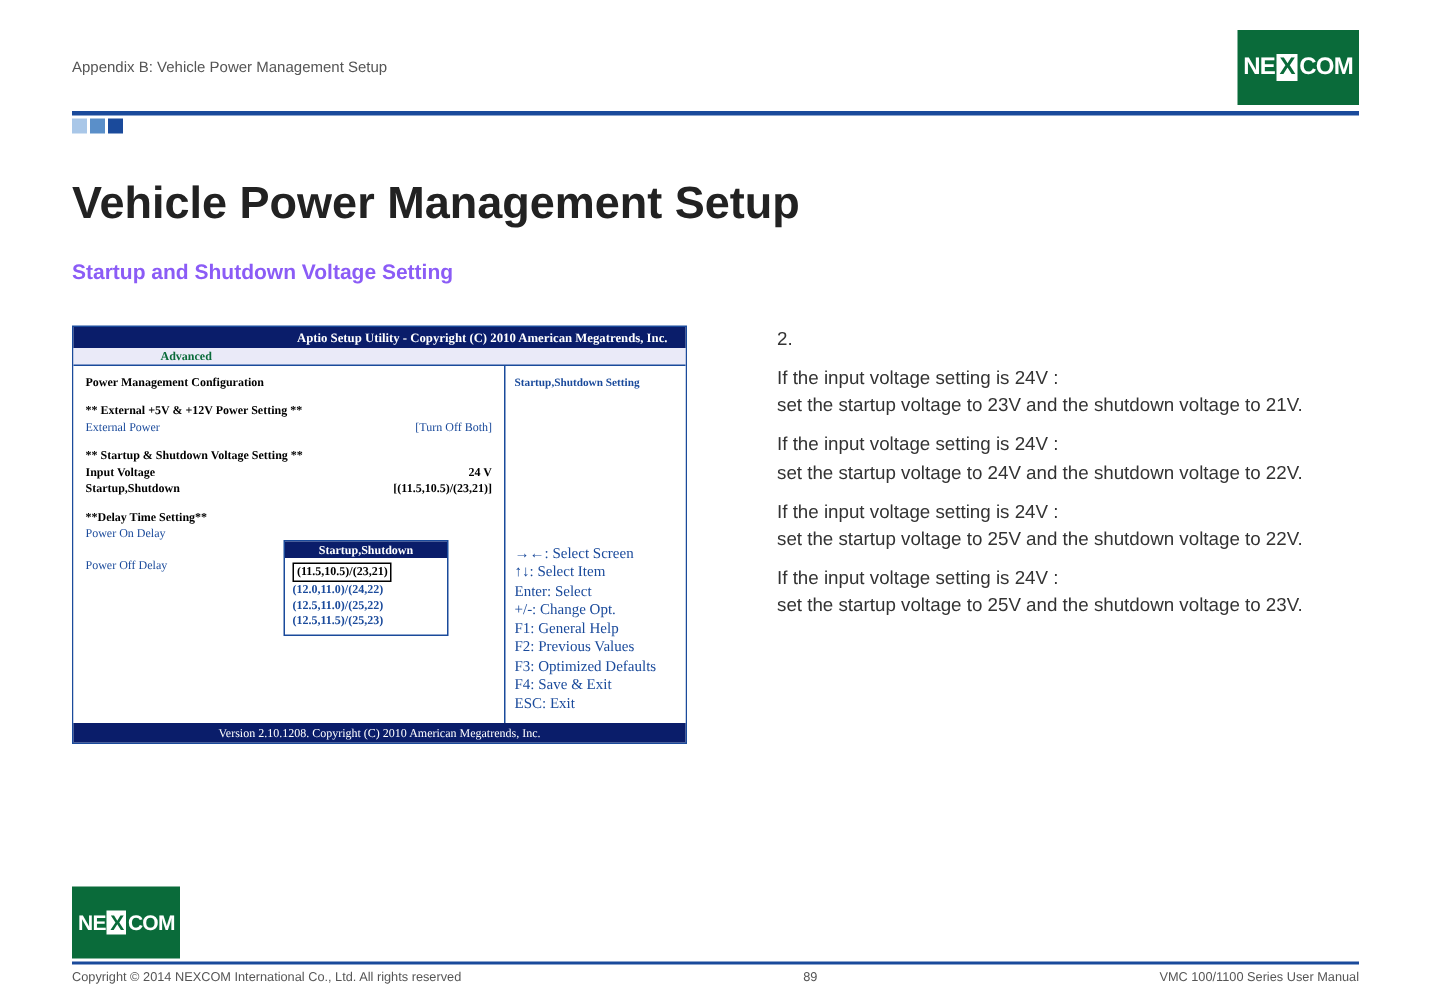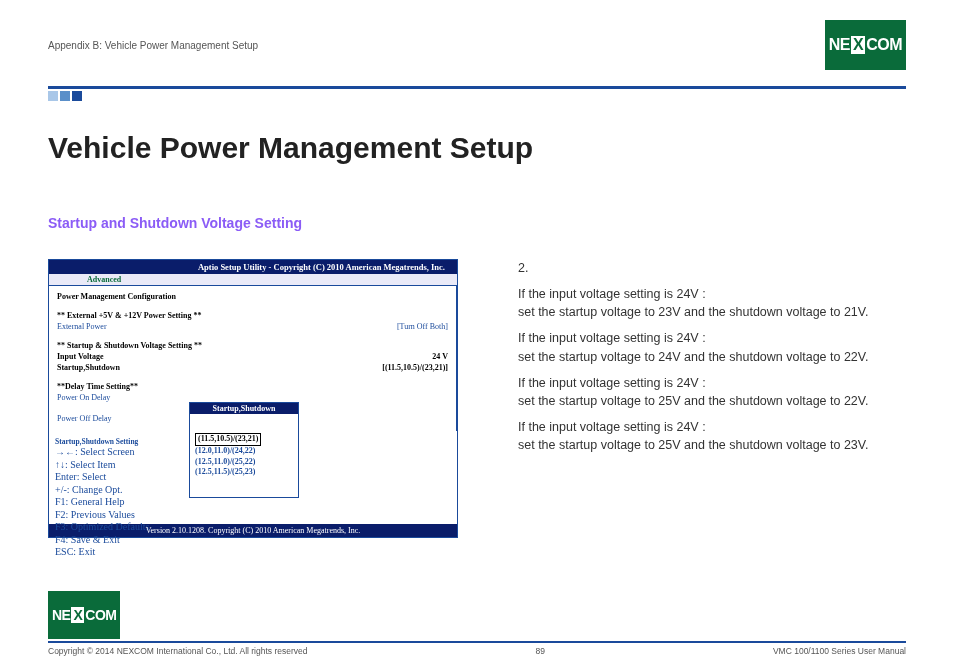--- a/index.html
+++ b/index.html
@@ -11,21 +11,21 @@
     position: relative;
     padding: 20px 48px 0 48px;
     color: #333;
   }
   .top-header {
     display: flex;
     justify-content: space-between;
     align-items: center;
     font-size: 10px;
     color: #555;
-    margin-bottom: 16px;
+    margin-bottom: 4px;
     gap: 20px;
   }
   .logo {
     display: flex;
     align-items: center;
   }
   .logo-box {
     background: #0a6b3a;
     color: #fff;
     font-weight: bold;
@@ -54,21 +54,21 @@
     margin-bottom: 30px;
   }
   .sq { width: 10px; height: 10px; }
   .sq1 { background: #a9c7e8; }
   .sq2 { background: #5a8fc9; }
   .sq3 { background: #1a4a9b; }
   .main-title {
     font-size: 30px;
     font-weight: bold;
     color: #222;
-    margin-bottom: 50px;
+    margin-bottom: 20px;
   }
   .sub-title {
     font-size: 14px;
     font-weight: bold;
     color: #8b5cf6;
     margin-bottom: 28px;
   }
   .content-row {
     display: flex;
     gap: 60px;
@@ -93,27 +93,26 @@
     display: flex;
     background: #eaeaf8;
     border-bottom: 1px solid #1a4a9b;
   }
   .bios-tab {
     padding: 1px 8px;
     color: #444;
     font-size: 8px;
   }
   .bios-tab.active {
-    color: #0a6b3a; font-weight: bold;
+    color: #0a6b3a; font-weight: bold; margin-left: 20px;
   }
   .bios-body {
     display: flex;
     height: 238px;
     background: #fff;
-    flex-direction: column;
   }
   .bios-left {
     flex: 1;
     border-right: 1px solid #1a4a9b;
     padding: 6px 8px;
     position: relative;
   }
   .bios-right {
     width: 120px;
     padding: 6px 6px;
@@ -139,21 +138,21 @@
     position: absolute;
     left: 140px; top: 116px;
     width: 110px;
     background: #fff;
     border: 1px solid #1a4a9b;
   }
   .bios-popup-head {
     background: #0a1d6a; color: #fff; text-align:center;
     font-weight:bold; font-size: 8px; padding: 1px 0;
   }
-  .bios-popup-body { padding: 19px 5px; }
+  .bios-popup-body { padding: 3px 5px; }
   .bios-popup-item {
     color: #1a4a9b; font-weight: bold; font-size: 8px; line-height: 1.35;
   }
   .bios-popup-item.sel {
     background: #fff; color:#000; border: 1px solid #000; display:inline-block; padding: 0 2px;
   }
   .bios-footer {
     background: #0a1d6a; color:#fff; text-align:center;
     font-size: 8px; padding: 2px 4px;
   }

